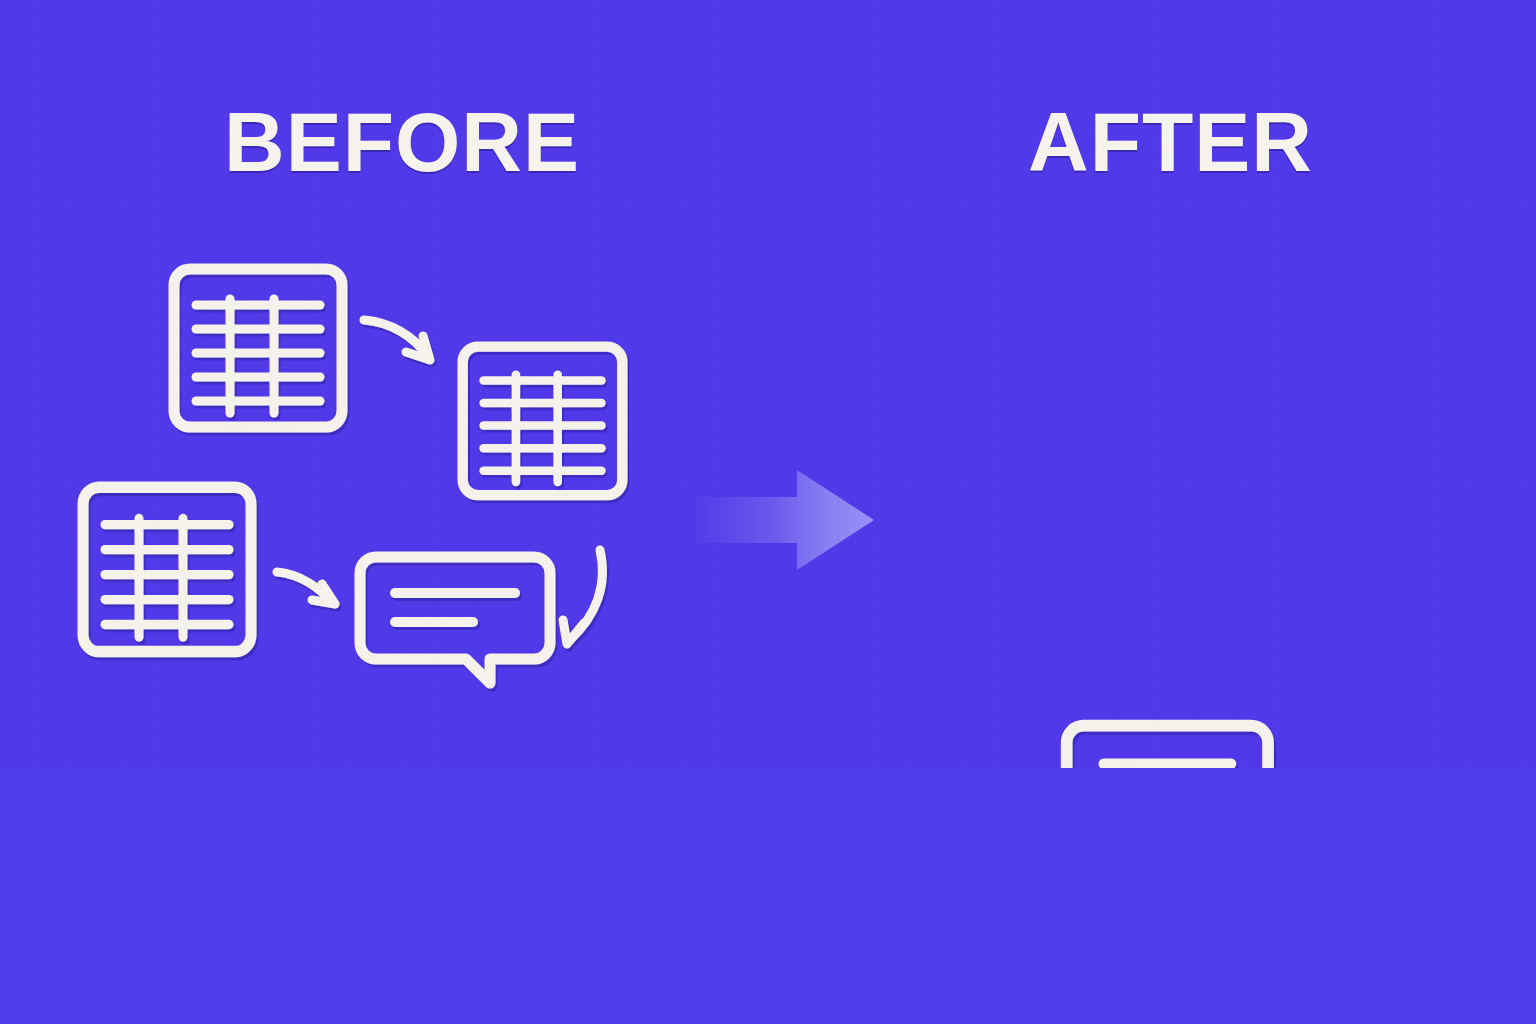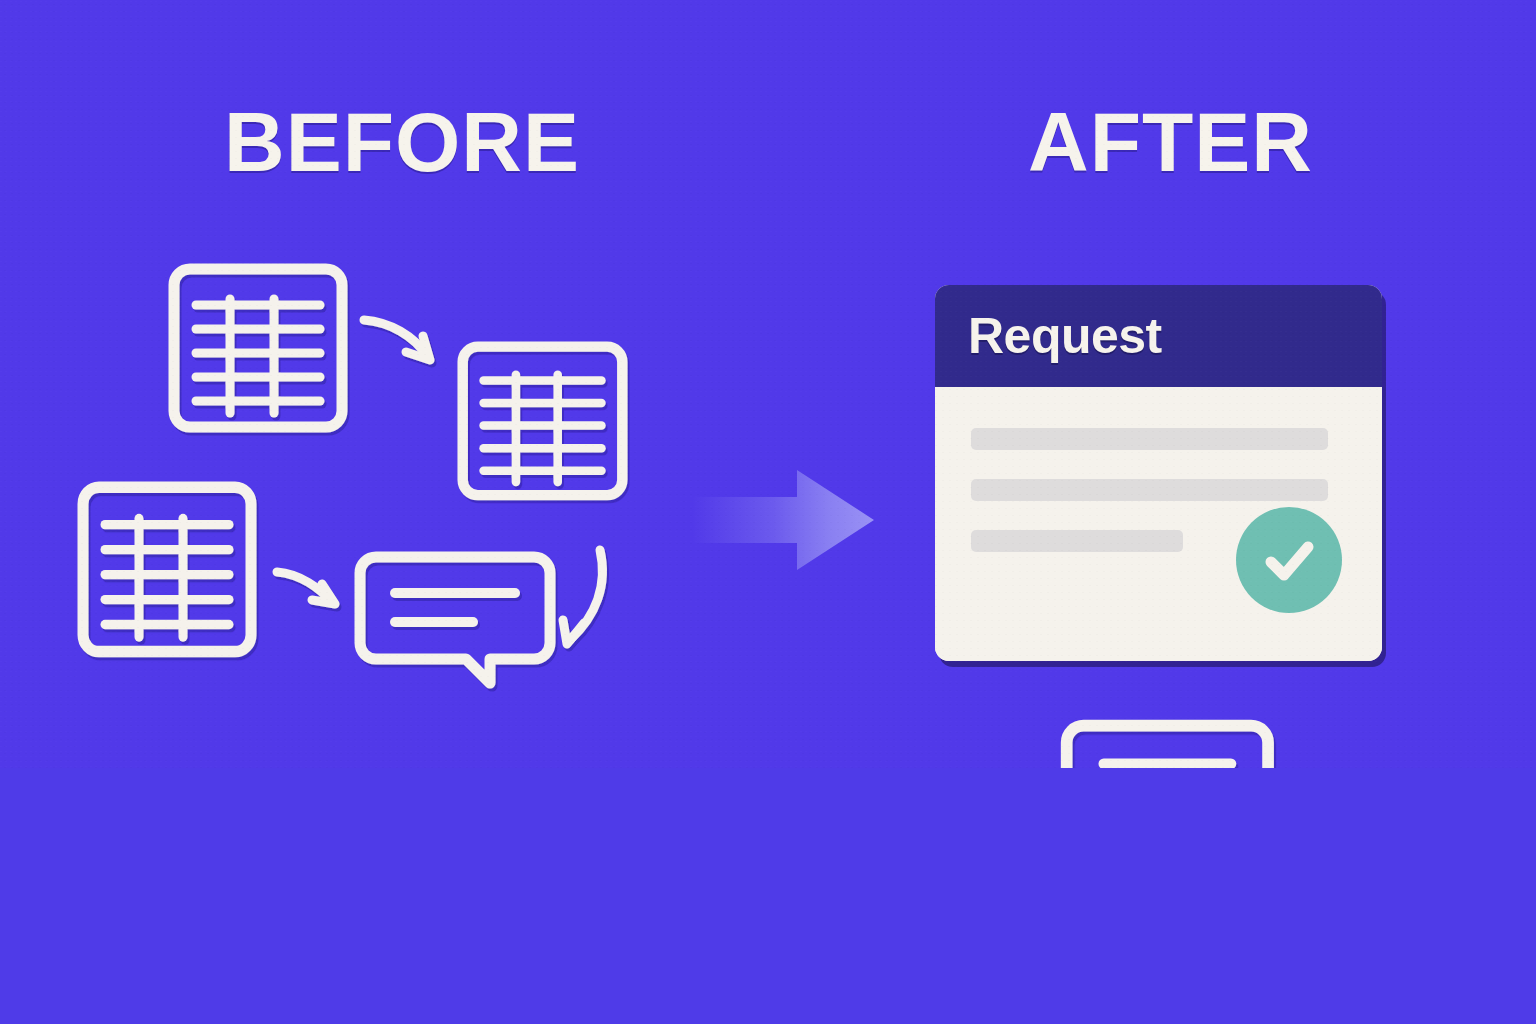--- a/index.html
+++ b/index.html
@@ -181,31 +181,15 @@
 
     <g>
       <path d="M692 497 L 797 497 L 797 470 L 874 520 L 797 570 L 797 543 L 692 543 Z" fill="url(#arrowGrad)" stroke="none"></path>
     </g>
 
     <g transform="translate(1055,714) scale(1.06,1.06)" filter="url(#softShadow)">
       <use href="#bubbleGlyph"></use>
     </g>
   </svg>
 
-  <div id="request-card">
-    <div id="request-card-header">
-      <span id="request-card-title">Request</span>
-    </div>
-    <div id="request-card-body">
-      <div class="field-bar" id="field-bar-1"></div>
-      <div class="field-bar" id="field-bar-2"></div>
-      <div class="field-bar" id="field-bar-3"></div>
-
-      <div id="success-check">
-        <svg width="68" height="68" viewBox="0 0 68 68">
-          <path d="M16 36 L 29 49 L 53 21" fill="none" stroke="#F5F2EC" stroke-width="11" stroke-linecap="round" stroke-linejoin="round"></path>
-        </svg>
-      </div>
-    </div>
-  </div>
 
   <div id="grain"></div>
 </div>
 
 </body></html>

